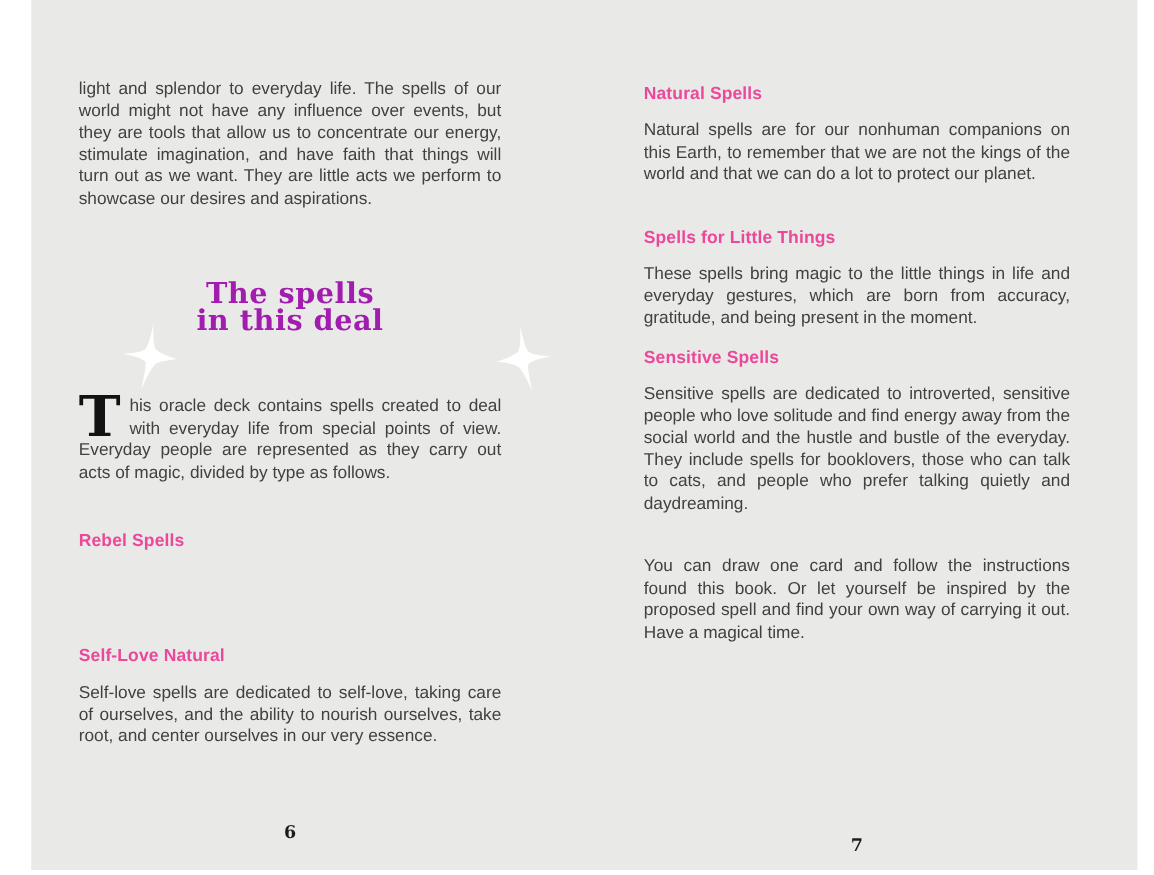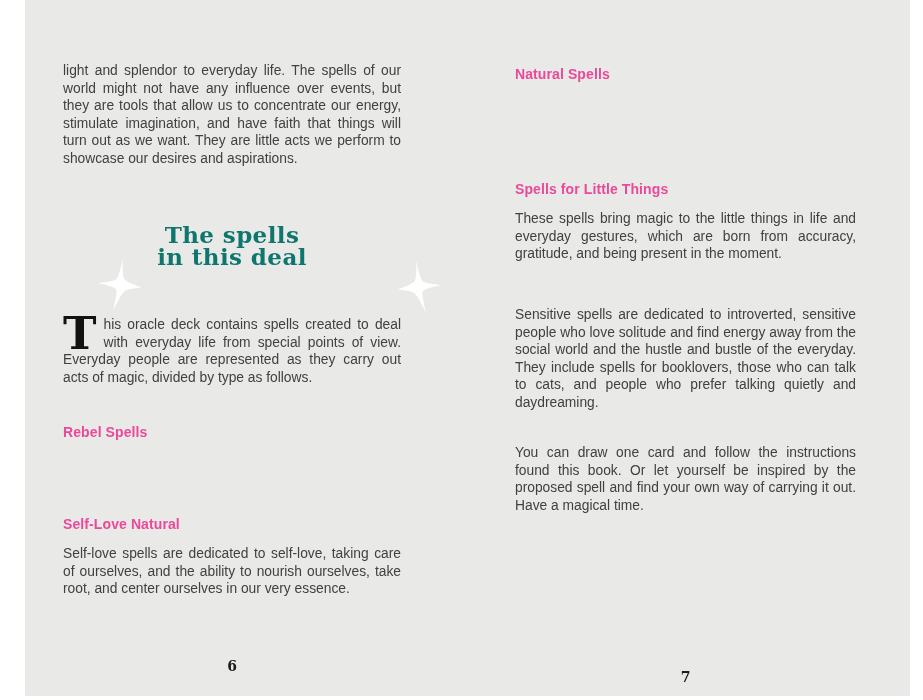--- a/index.html
+++ b/index.html
@@ -41,21 +41,21 @@
     font-weight: bold;
     color: #ec4899;
     letter-spacing: 0.1px;
   }
   .deck-title {
     font-family: "DejaVu Serif", serif;
     font-weight: bold;
     font-size: 23px;
     line-height: 21.5px;
     letter-spacing: 0.4px;
-    color: #0f766e;
+    color: #a21caf;
     text-align: center;
   }
   .dropcap {
     float: left;
     font-family: "DejaVu Serif", serif;
     font-weight: bold;
     font-size: 45px;
     line-height: 34px;
     color: #121212;
     margin: 1px 7px 0 0;
@@ -111,23 +111,25 @@
 
     <h3 class="block sec-heading" style="top:516px">Self-Love Natural</h3>
     <p class="block body-text" style="top:545px">Self-love spells are dedicated to self-love, taking care of ourselves, and the ability to nourish ourselves, take root, and center ourselves in our very essence.</p>
 
     <div class="block page-number" style="top:658px">6</div>
   </div>
 
   <div class="col col-right">
 
     <h3 class="block sec-heading" style="top:66px">Natural Spells</h3>
+    <p class="block body-text" style="top:95px">Natural spells are for our nonhuman companions on this Earth, to remember that we are not the kings of the world and that we can do a lot to protect our planet.</p>
 
     <h3 class="block sec-heading" style="top:181px">Spells for Little Things</h3>
     <p class="block body-text" style="top:210px">These spells bring magic to the little things in life and everyday gestures, which are born from accuracy, gratitude, and being present in the moment.</p>
 
+    <h3 class="block sec-heading" style="top:277px">Sensitive Spells</h3>
     <p class="block body-text" style="top:444px">You can draw one card and follow the instructions found this book. Or let yourself be inspired by the proposed spell and find your own way of carrying it out. Have a magical time.</p>
 
     <p class="block body-text" style="top:306px">Sensitive spells are dedicated to introverted, sensitive people who love solitude and find energy away from the social world and the hustle and bustle of the everyday. They include spells for booklovers, those who can talk to cats, and people who prefer talking quietly and daydreaming.</p>
 
     <div class="block page-number" style="top:669px">7</div>
   </div>
 </div>
 
 </body></html>

